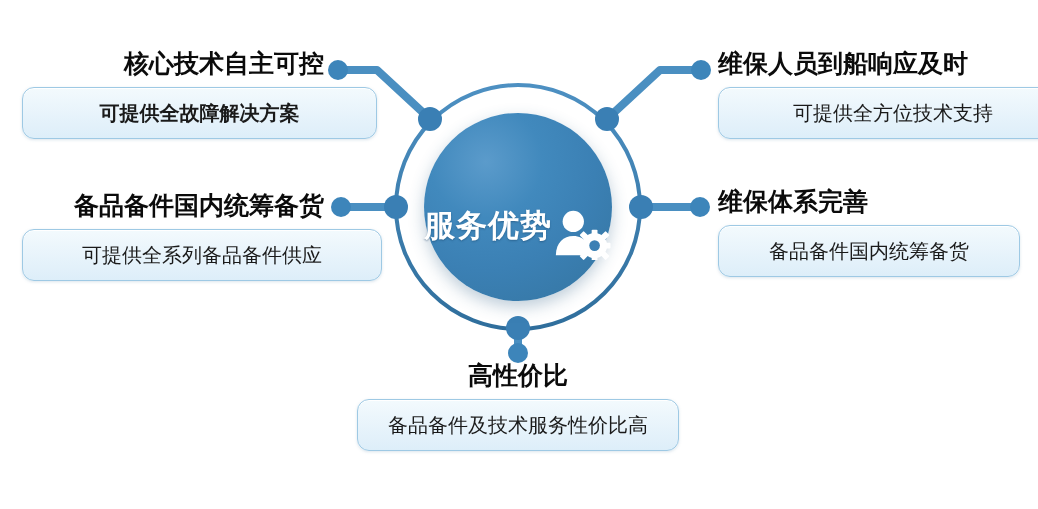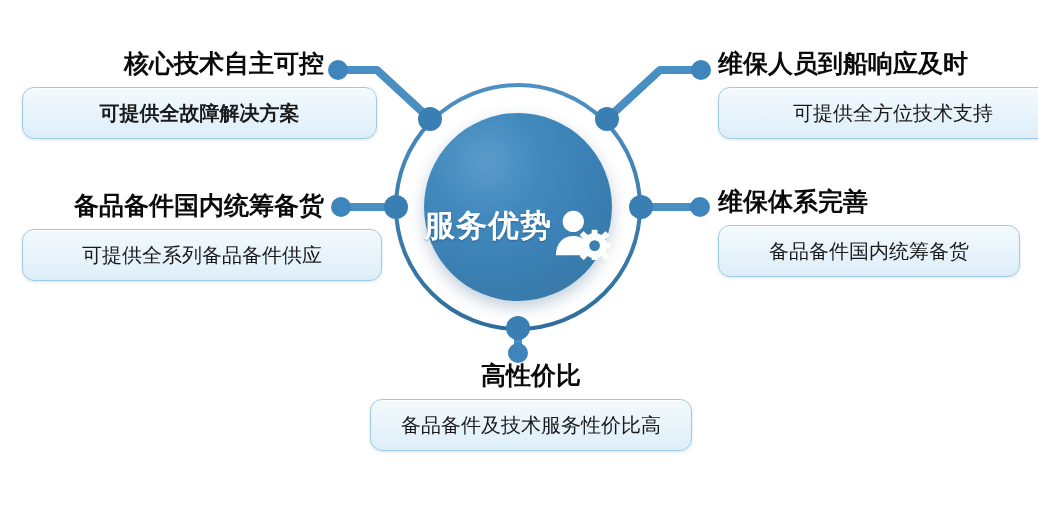--- a/index.html
+++ b/index.html
@@ -93,21 +93,21 @@
 
   
   #grp-core      { left: 22px;  top: 50px;  width: 302px; }
   #grp-core .pill { width: 355px; font-weight: bold; }
   #grp-spares    { left: 22px;  top: 192px; width: 302px; }
   #grp-spares .pill { width: 360px; }
   #grp-response  { left: 718px; top: 50px;  width: 302px; }
   #grp-response .pill { width: 350px; }
   #grp-system    { left: 718px; top: 188px; width: 302px; }
   #grp-system .pill { width: 302px; }
-  #grp-value     { left: 370px; top: 362px; width: 322px; font-family: Liberation Serif, serif; }
+  #grp-value     { left: 357px; top: 362px; width: 322px; font-family: Liberation Serif, serif; }
   #grp-value .pill { width: 322px; text-align: center; }
 </style>
 </head>
 <body>
 
 <div id="stage">
 
   <svg class="connectors" viewBox="0 0 1038 509">
     <defs>
       <linearGradient id="ringGrad" x1="0" y1="0" x2="0" y2="1">

